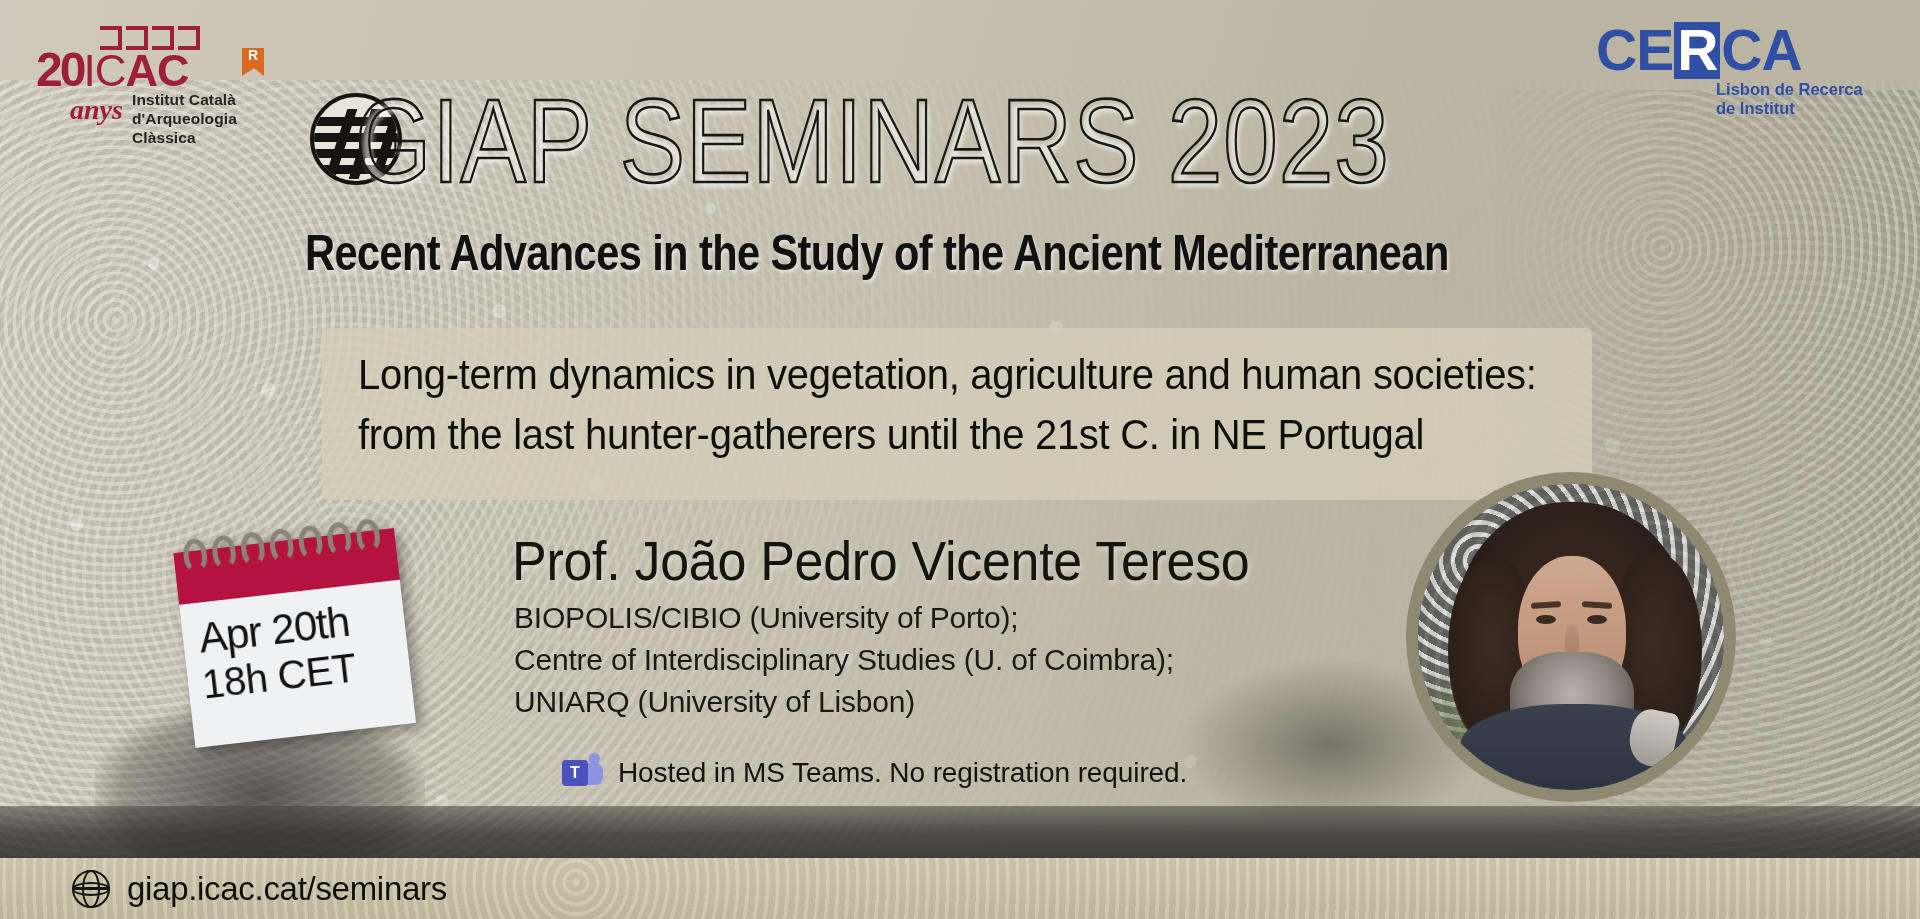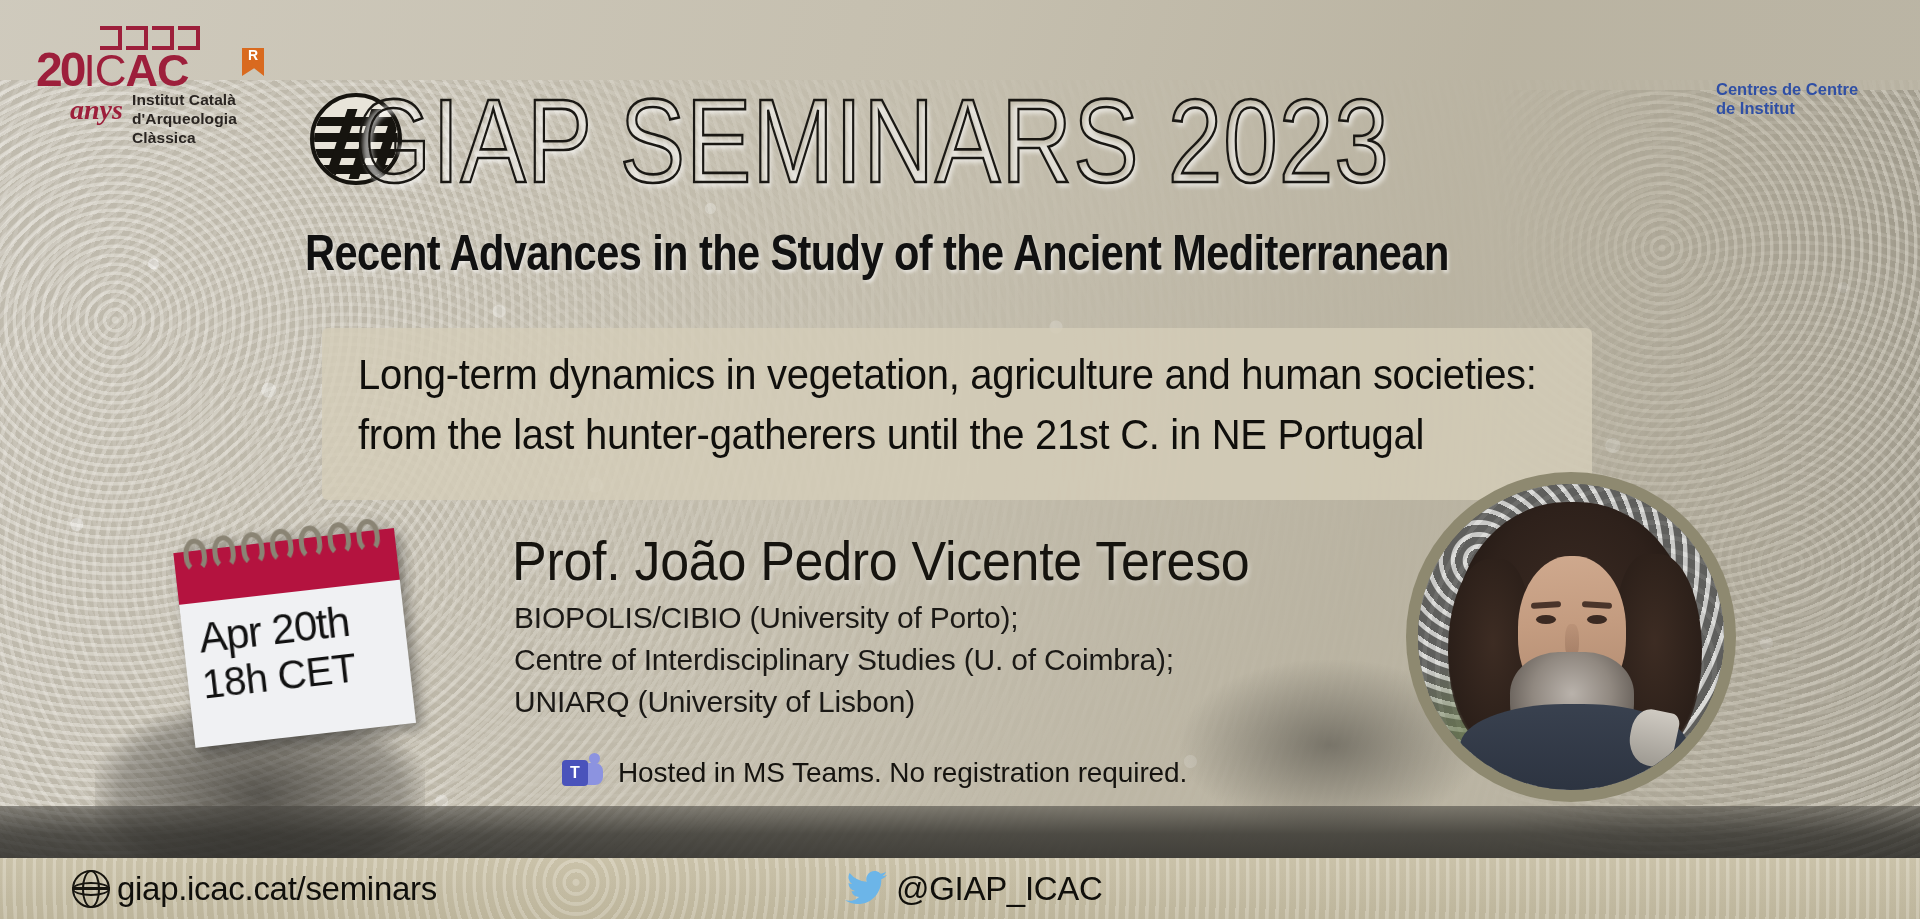--- a/index.html
+++ b/index.html
@@ -297,21 +297,21 @@
 
   
   .footer {
     position:absolute; left:0; top:858px; width:1920px; height:61px;
     background:linear-gradient(180deg, #cfc7ae 0%, #c7bfa6 55%, #c1b99f 100%);
   }
   .footer-tex {
     position:absolute; inset:0; opacity:.3;
     background:repeating-radial-gradient(circle at 30% 40%, rgba(255,255,255,.6) 0 3px, rgba(150,143,120,.3) 4px 10px);
   }
-  .f-item { position:absolute; display:flex; align-items:center; gap:7px; top:12px; }
+  .f-item { position:absolute; display:flex; align-items:center; gap:17px; top:12px; }
   .f-web { left:72px; }
   .f-tw  { left:845px; }
   .f-fb  { left:1562px; }
   .f-text { font-size:33px; color:#100f0b; font-weight:400; letter-spacing:-.3px; white-space:nowrap; }
   .globe-ico { width:38px; height:38px; position:relative; }
   .globe-ico .o { position:absolute; inset:0; border:2.5px solid #17150f; border-radius:50%; }
   .globe-ico .e1 { position:absolute; left:10px; top:0; width:18px; height:38px; border:2.5px solid #17150f; border-radius:50%; box-sizing:border-box; }
   .globe-ico .e2 { position:absolute; left:0; top:12px; width:38px; height:14px; border:2.5px solid #17150f; border-radius:50%; box-sizing:border-box; }
   .globe-ico .e3 { position:absolute; left:0; top:17px; width:38px; height:3px; background:#17150f; }
   .tw-ico { width:44px; height:38px; position:relative; }
@@ -349,22 +349,23 @@
     <div class="icac-main"><span class="icac-20">20</span><span class="icac-i">I</span><span class="icac-c1">C</span><span>AC</span></div>
     <div class="icac-sup">R</div>
     <div class="icac-anys">anys</div>
     <div class="icac-sub">
       <div>Institut Català</div>
       <div>d'Arqueologia Clàssica</div>
     </div>
   </div>
 
   <div class="cerca-logo">
+    <div class="cerca-word"><span>CE</span><span class="cerca-r-box">R</span><span>CA</span></div>
     <div class="cerca-sub">
-      <div>Centres de Centre</div>
+      <div>Lisbon de Recerca</div>
       <div>de Institut</div>
     </div>
   </div>
 
   <div class="giap-emblem">
     <span class="sl s1"></span>
       <span class="sl s2"></span>
     <span class="sl s3"></span>
       <span class="sl s4"></span>
     <span class="sl v1"></span>
@@ -431,24 +432,16 @@
     <div class="f-item f-web">
       <span class="globe-ico">
         <span class="o"></span>
           <span class="e1"></span>
           <span class="e2"></span>
           <span class="e3"></span>
       </span>
       <span class="f-text">giap.icac.cat/seminars</span>
     </div>
 
-    <div class="f-item f-tw">
-      <span class="tw-ico">
-        <svg width="44" height="38" viewBox="0 0 24 20" aria-hidden="true">
-          <path fill="#6cb5e8" d="M23 2.3a9 9 0 0 1-2.6.7A4.5 4.5 0 0 0 22.4.6a9 9 0 0 1-2.9 1.1A4.5 4.5 0 0 0 11.8 6a12.8 12.8 0 0 1-9.3-4.7 4.5 4.5 0 0 0 1.4 6 4.4 4.4 0 0 1-2-.6 4.5 4.5 0 0 0 3.6 4.4 4.5 4.5 0 0 1-2 .1 4.5 4.5 0 0 0 4.2 3.1A9 9 0 0 1 0 16.2a12.7 12.7 0 0 0 6.9 2c8.3 0 12.9-6.9 12.9-12.9v-.6A9.2 9.2 0 0 0 23 2.3z"></path>
-        </svg>
-      </span>
-      <span class="f-text">@GIAP_ICAC</span>
-    </div>
 
   </div>
 
 </div>
 
 </body></html>

